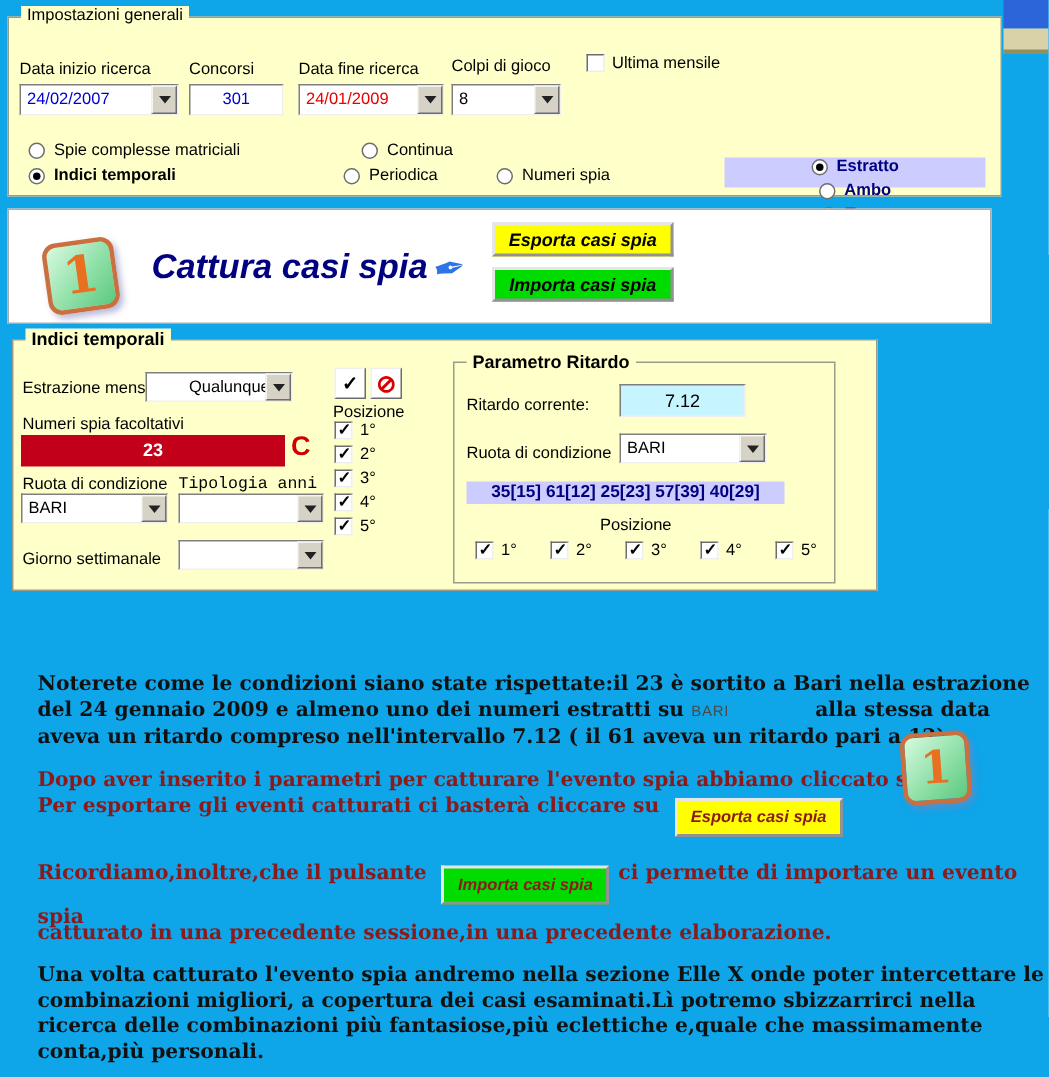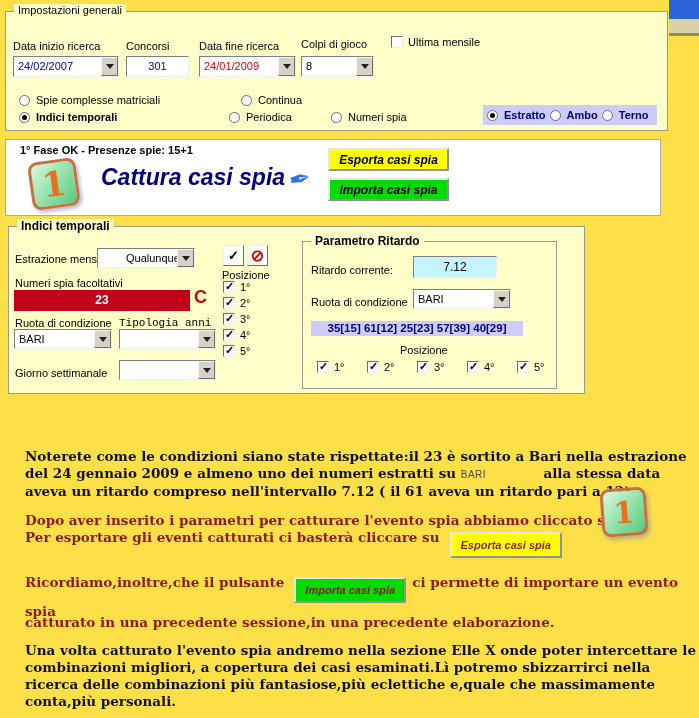--- a/index.html
+++ b/index.html
@@ -1,17 +1,17 @@
 <!DOCTYPE html>
 <html><head>
 <meta charset="utf-8">
 <style>
   * { margin:0; padding:0; box-sizing:border-box; }
   body { background:#fff; font-family:"Liberation Sans", sans-serif; }
-  #screen { position:relative; width:699px; height:718px; background:#fde047; overflow:hidden; }
+  #screen { position:relative; width:699px; height:718px; background:#0ea5e9; overflow:hidden; }
 
   .abs { position:absolute; }
 
   
   .gb { position:absolute; border:1px solid #9c9c8c; background:#ffffca; }
   .gb .legend { position:absolute; top:-8px; left:8px; background:#ffffca; padding:0 4px; font-size:11px; color:#000; white-space:nowrap; }
   .gb .legend.bold { font-weight:bold; font-size:12px; }
 
   .lbl { position:absolute; font-size:11px; color:#000; white-space:nowrap; }
 
@@ -33,21 +33,21 @@
   .cbrow { position:absolute; display:flex; align-items:center; gap:5px; font-size:11px; white-space:nowrap; }
   .cb { width:12px; height:12px; background:#fff; border:1px solid; border-color:#6d6d6d #eee #eee #6d6d6d; position:relative; flex:0 0 auto; }
   .cb.on::after { content:"✓"; position:absolute; left:1px; top:-2px; font-size:11px; font-weight:bold; color:#000; }
 
   
   .btn3d { position:absolute; border:2px outset #e6e6e6; font-style:italic; font-weight:bold; font-size:12px; color:#000; display:flex; align-items:center; justify-content:center; cursor:pointer; }
   .sqbtn { position:absolute; width:21px; height:21px; background:#fff; border:1px solid; border-color:#efefef #6d6d6d #6d6d6d #efefef; display:flex; align-items:center; justify-content:center; font-size:13px; font-weight:bold; }
 
   .note-icon { position:absolute; background:linear-gradient(135deg,#d8fadf 0%,#8fe0a8 55%,#5cc87e 100%); border:3px solid #c87040; border-radius:9px; box-shadow:2px 3px 4px rgba(130,130,190,.55); display:flex; align-items:center; justify-content:center; font-family:"DejaVu Serif", serif; font-weight:bold; color:#e87020; }
 
-  .mode-strip { position:absolute; background:#ccccff; display:flex; align-items:center; gap:4px; padding:0 4px; color:#000080; font-size:11px; font-weight:bold; }
+  .mode-strip { position:absolute; background:#ccccff; display:flex; align-items:center; gap:4px; padding:0 4px; color:#000080; font-size:11px; font-weight:bold;flex-direction:column; }
   .mode-strip .radio-row { position:static; }
 
   .numstrip { position:absolute; background:#ccccff; color:#000080; font-weight:bold; font-size:11.5px; text-align:center; padding-top:1px; }
 
   
   .para { position:absolute; font-family:"DejaVu Serif", serif; font-weight:bold; font-size:13.5px; line-height:17px; color:#111; }
   .maroon { color:#8b1a1a; }
   .inline-btn { display:inline-block; border:2px outset #e6e6e6; font-family:"Liberation Sans", sans-serif; font-style:italic; font-weight:bold; font-size:11px; padding:3px 9px 2px; vertical-align:-7px; margin-left:10px; margin-right:6px; }
   .mini-sans { font-family:"Liberation Sans", sans-serif; font-weight:normal; font-size:10px; color:#4a4a4a; display:inline-block; width:78px; letter-spacing:.5px; }
 
@@ -125,21 +125,20 @@
         <span>Ambo</span>
       </div>
       <div class="radio-row">
         <span class="rad"></span>
         <span>Terno</span>
       </div>
     </div>
   </div>
 
   <div class="abs" style="left:5px;top:139px;width:656px;height:77px;background:#fff;border:1px solid #ababab;">
-    <span class="lbl" style="left:14px;top:4px;font-weight:bold;">1° Fase OK - Presenze spie: 15+1</span>
     <div class="note-icon" style="left:24px;top:20px;width:48px;height:48px;font-size:34px;transform:rotate(-8deg);">
       <span>1</span>
     </div>
     <span class="abs" style="left:95px;top:24px;font-size:23px;font-weight:bold;font-style:italic;color:#000080;">Cattura casi spia</span>
     <span class="pen" style="left:283px;top:24px;">✒</span>
     <div class="btn3d" style="left:322px;top:8px;width:121px;height:23px;background:#ffff00;">Esporta casi spia</div>
     <div class="btn3d" style="left:322px;top:38px;width:121px;height:23px;background:#00db00;">Importa casi spia</div>
   </div>
 
   <div class="gb" style="left:8px;top:226px;width:577px;height:168px;">

